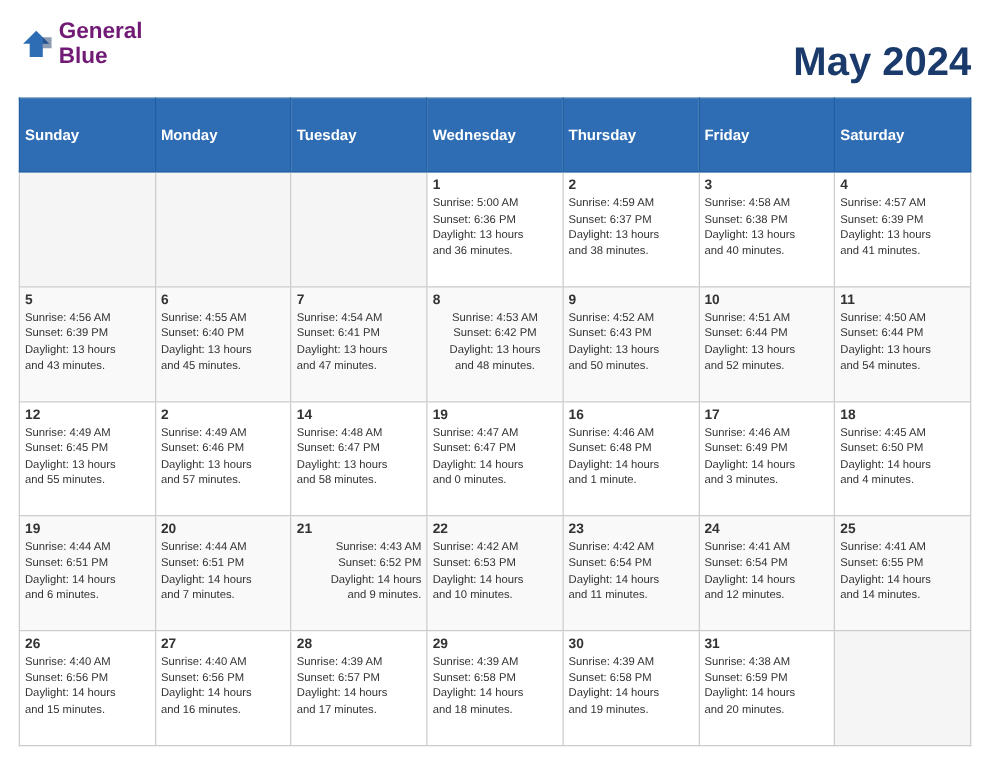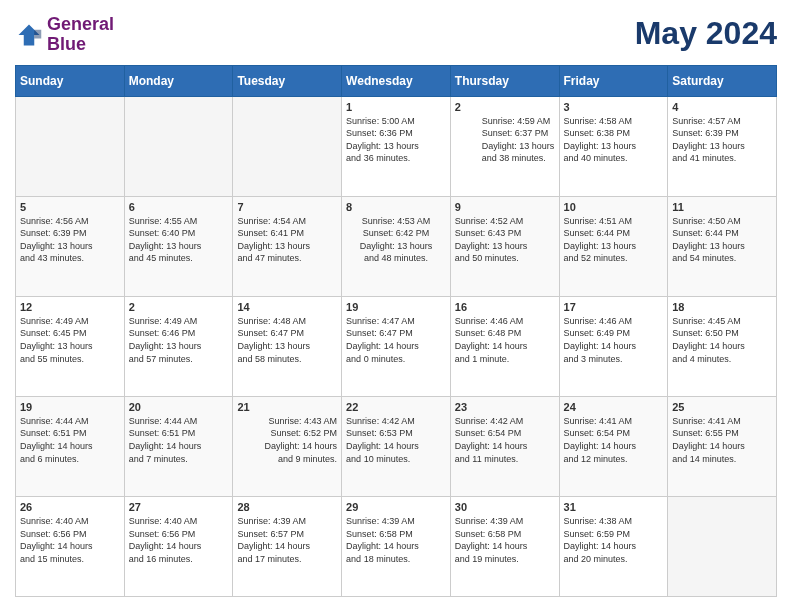--- a/index.html
+++ b/index.html
@@ -36,41 +36,42 @@
     }
     .logo-text span {
       display: block;
     }
     .logo-icon {
       width: 28px;
       height: 28px;
     }
     .title-section {
       text-align: right;
+      margin-top: 16px;
     }
     .main-title {
       font-size: 32px;
       font-weight: bold;
       color: #1a3a6b;
     }
     .subtitle {
       font-size: 14px;
       color: #333;
     }
     .calendar {
       flex: 1;
       border: 1px solid #ccc;
       border-collapse: collapse;
       width: 100%;
       table-layout: fixed;
     }
     .calendar th {
       background: #2E6DB4;
       color: #fff;
-      padding: 8px 4px;
+      padding: 22px 4px;
       font-size: 12px;
       font-weight: bold;
       text-align: left;
       border: 1px solid #2060a0;
     }
     .calendar td {
       vertical-align: top;
       padding: 4px 4px;
       border: 1px solid #ccc;
       font-size: 9.5px;
@@ -139,21 +140,21 @@
           <td class="empty"></td>
           <td>
             <span class="day-number">1</span>
             <div class="day-info" style="white-space: pre-line;">Sunrise: 5:00 AM
 Sunset: 6:36 PM
 Daylight: 13 hours
 and 36 minutes.</div>
           </td>
           <td>
             <span class="day-number">2</span>
-            <div class="day-info" style="white-space: pre-line; margin-left: 27px;">Sunrise: 4:59 AM
+            <div class="day-info" style="white-space: pre-line;">Sunrise: 4:59 AM
 Sunset: 6:37 PM
 Daylight: 13 hours
 and 38 minutes.</div>
           </td>
           <td>
             <span class="day-number">3</span>
             <div class="day-info" style="white-space: pre-line;">Sunrise: 4:58 AM
 Sunset: 6:38 PM
 Daylight: 13 hours
 and 40 minutes.</div>

